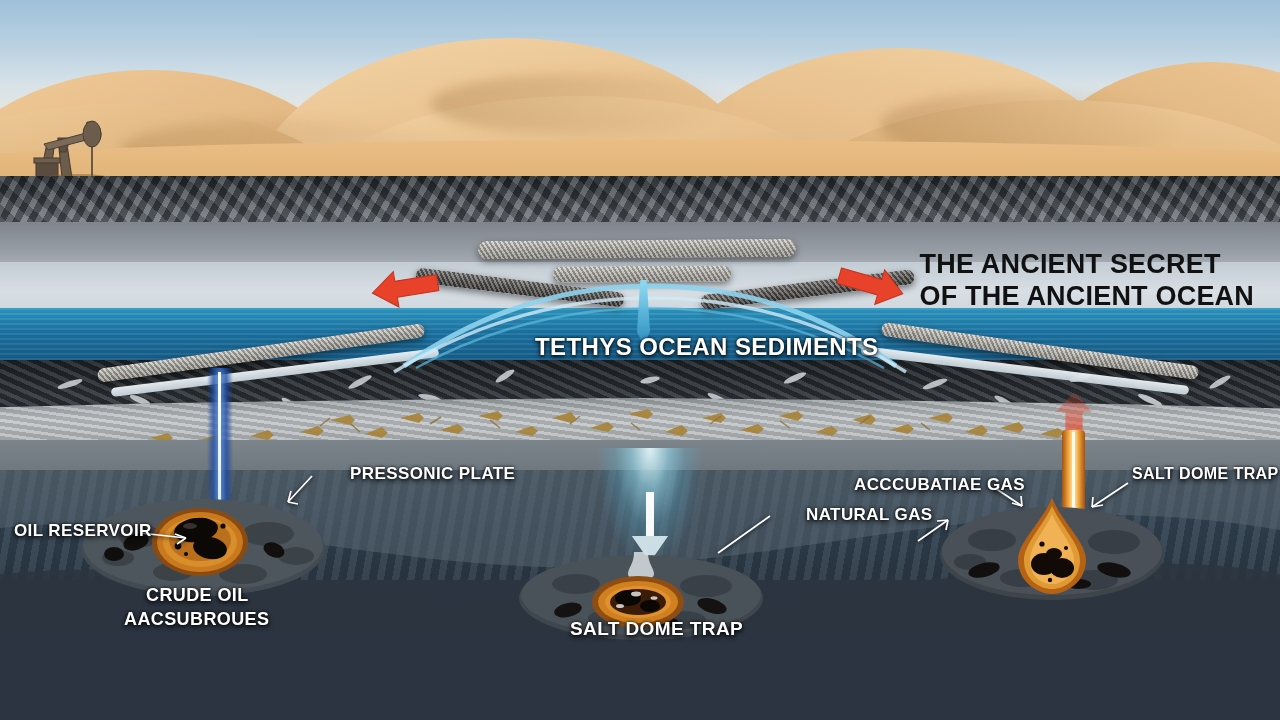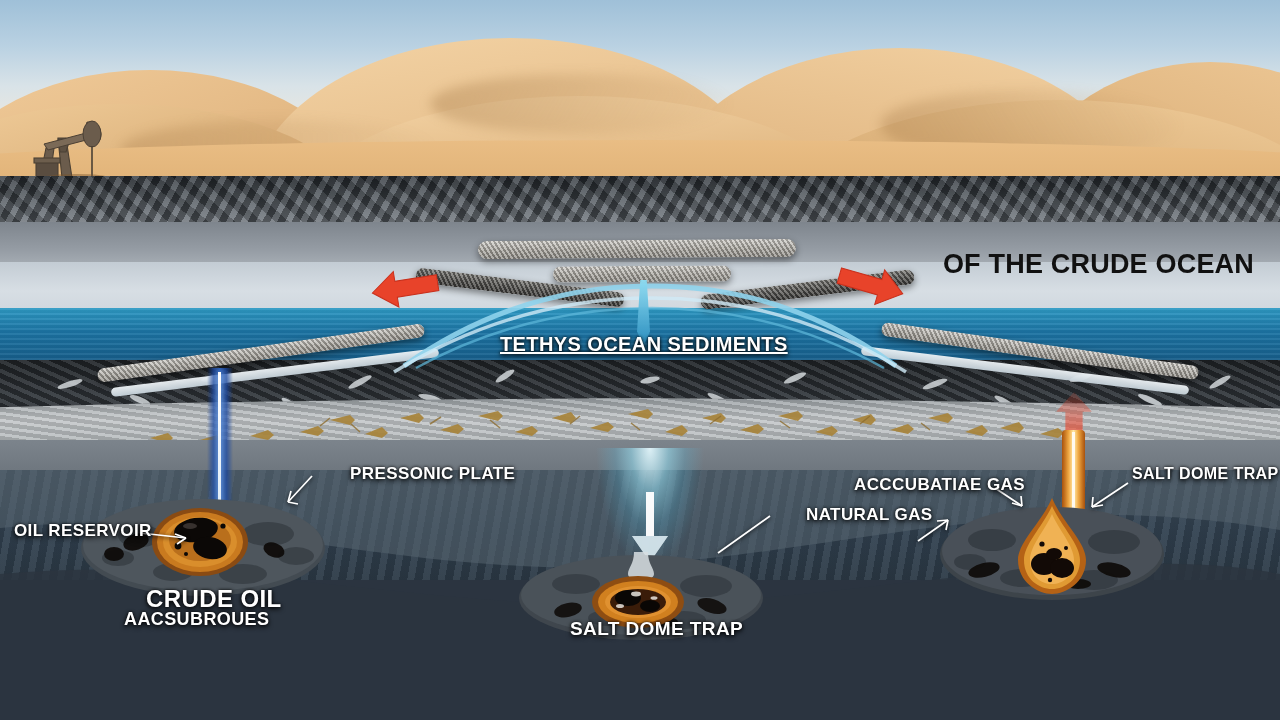--- a/index.html
+++ b/index.html
@@ -378,30 +378,31 @@
 
       <path d="M918 541 L948 520"></path>
         <path d="M948 520 l-11 1 M948 520 l-2 10"></path>
 
       <path d="M1128 483 L1092 507"></path>
         <path d="M1092 507 l11 -2 M1092 507 l1 -10"></path>
     </g>
   </svg>
 
   <div id="title">
-    <span>OF THE CRUDE OCEAN</span>
+    <span>THE ANCIENT SECRET</span>
+    <span>OF THE ANCIENT OCEAN</span>
   </div>
 
-  <div class="lbl" style="left:500px;top:333px;font-size:20px;text-decoration:underline;">TETHYS OCEAN SEDIMENTS</div>
+  <div class="lbl" style="left:535px;top:333px;font-size:24px;">TETHYS OCEAN SEDIMENTS</div>
 
   <div class="lbl" style="left:14px;top:521px;font-size:17px;text-align:right;">OIL RESERVOIR</div>
 
   <div class="lbl" style="left:322px;top:464px;font-size:17px;margin-left:28px;">PRESSONIC PLATE</div>
 
-  <div class="lbl" style="left:146px;top:585px;font-size:24px;">CRUDE OIL</div>
+  <div class="lbl" style="left:146px;top:585px;font-size:18px;">CRUDE OIL</div>
   <div class="lbl" style="left:124px;top:609px;font-size:18px;text-align:center;">AACSUBROUES</div>
 
   <div class="lbl" style="left:570px;top:618px;font-size:19px;">SALT DOME TRAP</div>
 
   <div class="lbl" style="left:854px;top:475px;font-size:17px;">ACCCUBATIAE GAS</div>
 
   <div class="lbl" style="left:806px;top:505px;font-size:17px;">NATURAL GAS</div>
 
   <div class="lbl" style="left:1132px;top:465px;font-size:16px;">SALT DOME TRAP</div>
 

